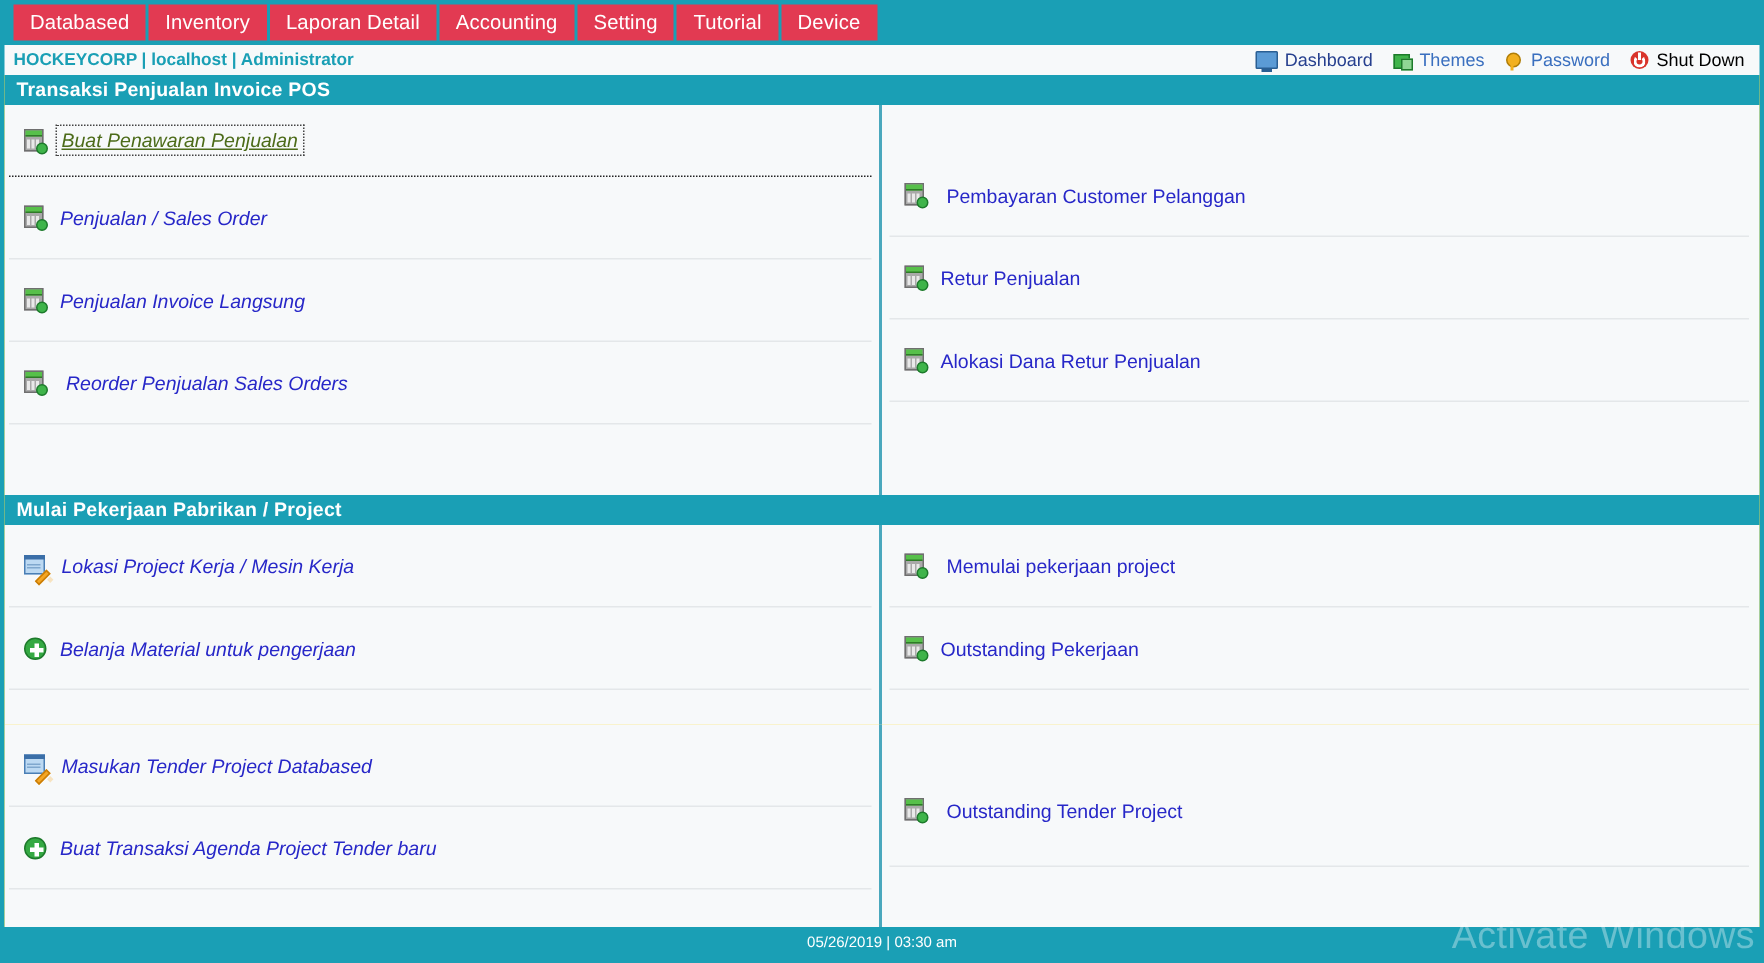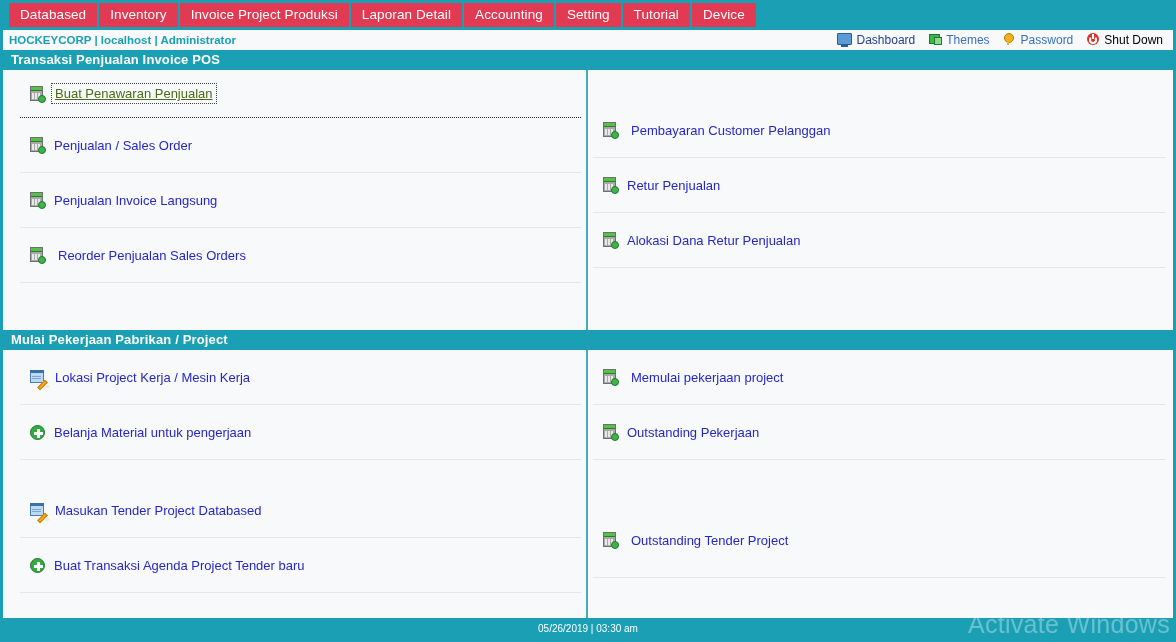--- a/index.html
+++ b/index.html
@@ -30,21 +30,21 @@
     position:absolute;left:0;top:30px;width:1176px;height:20px;
     background:#f7f9fa;
     border-left:3px solid #1a9fb5;border-right:3px solid #1a9fb5;
     box-sizing:border-box;
     display:flex;align-items:center;justify-content:space-between;
   }
   .crumb{
     font-size:11.5px;font-weight:bold;color:#1a9fb5;padding-left:6px;white-space:nowrap;
   }
   .hdr-actions{display:flex;align-items:center;padding-right:10px;gap:14px;}
-  .hdr-item{display:flex;gap:5px;font-size:12px;color:#2a4fb5;white-space:nowrap;}
+  .hdr-item{display:flex;align-items:center;gap:5px;font-size:12px;color:#2a4fb5;white-space:nowrap;}
   .hdr-item .lbl{color:#27408f;}
   .hdr-item.themes .lbl{color:#3a6fbf;}
   .hdr-item.password .lbl{color:#3a6fbf;}
   .hdr-item.shut .lbl{color:#000000;}
 
   
   .ic{display:inline-block;position:relative;}
   .ic-monitor{width:13px;height:10px;background:#5b9bd5;border:1px solid #2a5f93;border-radius:1px;}
   .ic-monitor:after{content:"";position:absolute;left:3px;bottom:-3px;width:7px;height:2px;background:#2a5f93;}
   .ic-themes{width:12px;height:11px;}
@@ -66,21 +66,21 @@
   }
 
   .section{width:100%;}
   .sec-head{
     height:20px;line-height:20px;background:#1a9fb5;color:#ffffff;
     font-size:13px;font-weight:bold;padding-left:8px;box-sizing:border-box;
     letter-spacing:.15px;
   }
   .sec-body{display:flex;background:#f7f9fa;}
   .col{box-sizing:border-box;}
-  .col-left{width:585px;border-right:2px solid #4aa8bd;padding:0 5px 0 17px;}
+  .col-left{width:585px;border-right:2px solid #4aa8bd;padding:0 5px 0 3px;font-style:italic;}
   .col-right{width:583px;padding:0 5px 0 5px;}
 
   .row{
     display:flex;align-items:center;
     border-bottom:1px solid #e4e7e9;
     box-sizing:border-box;
     padding-left:10px;
   }
   .row.dotted{border-bottom:1px dotted #222;}
   .row .label{
@@ -137,21 +137,20 @@
   .frame-bottom{position:absolute;left:0;bottom:0;width:1176px;height:3px;background:#1a9fb5;}
 </style>
 </head>
 <body>
 
 <div class="app">
 
   <div class="menubar" id="menubar">
       <div class="tab">Databased</div>
       <div class="tab">Inventory</div>
-      <div class="tab">Invoice Project Produksi</div>
       <div class="tab">Laporan Detail</div>
       <div class="tab">Accounting</div>
       <div class="tab">Setting</div>
       <div class="tab">Tutorial</div>
       <div class="tab">Device</div>
     </div>
 
   <div class="headerrow">
     <div class="crumb">HOCKEYCORP | localhost | Administrator</div>
     <div class="hdr-actions" id="hdr-actions">

